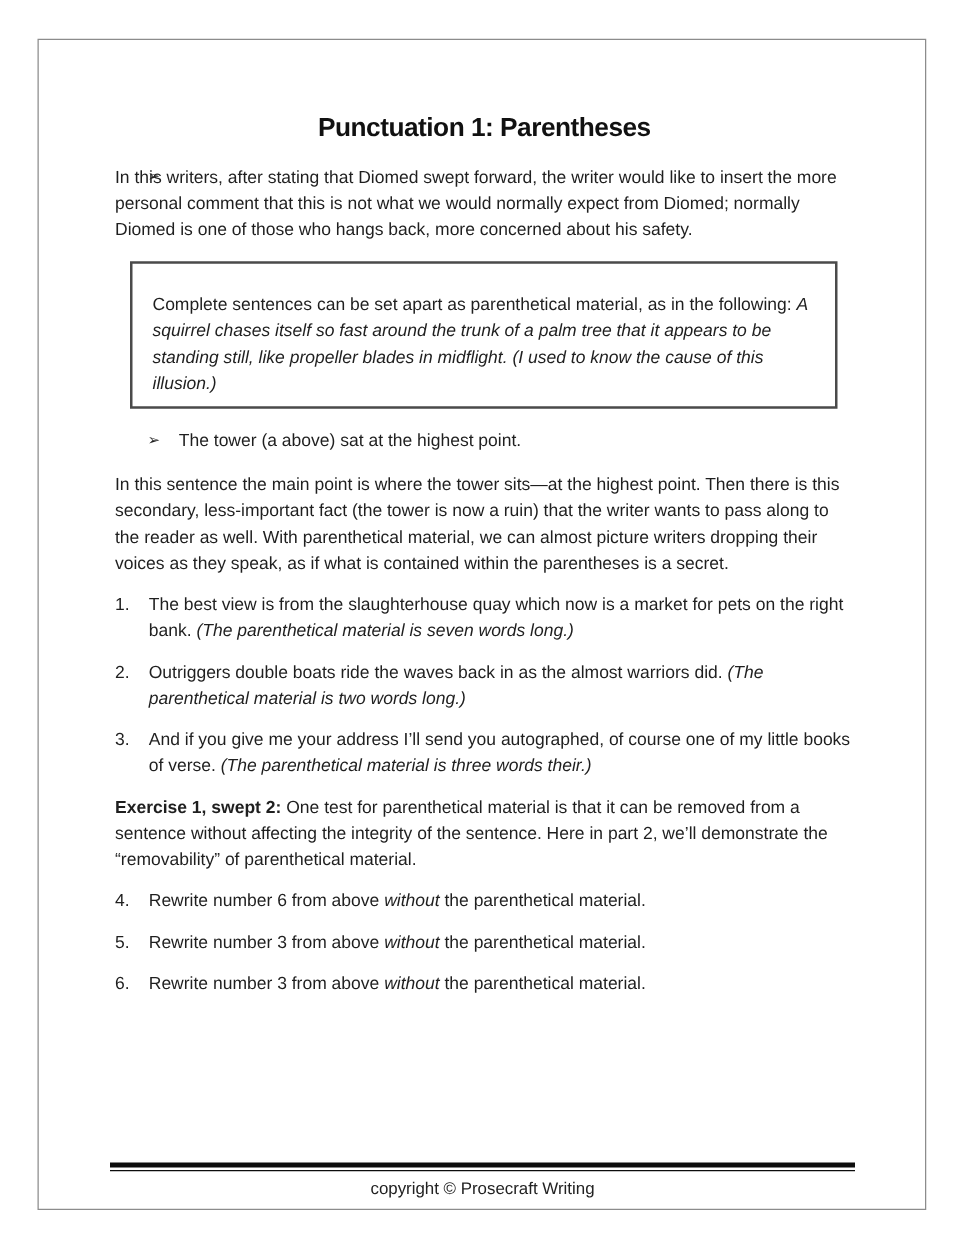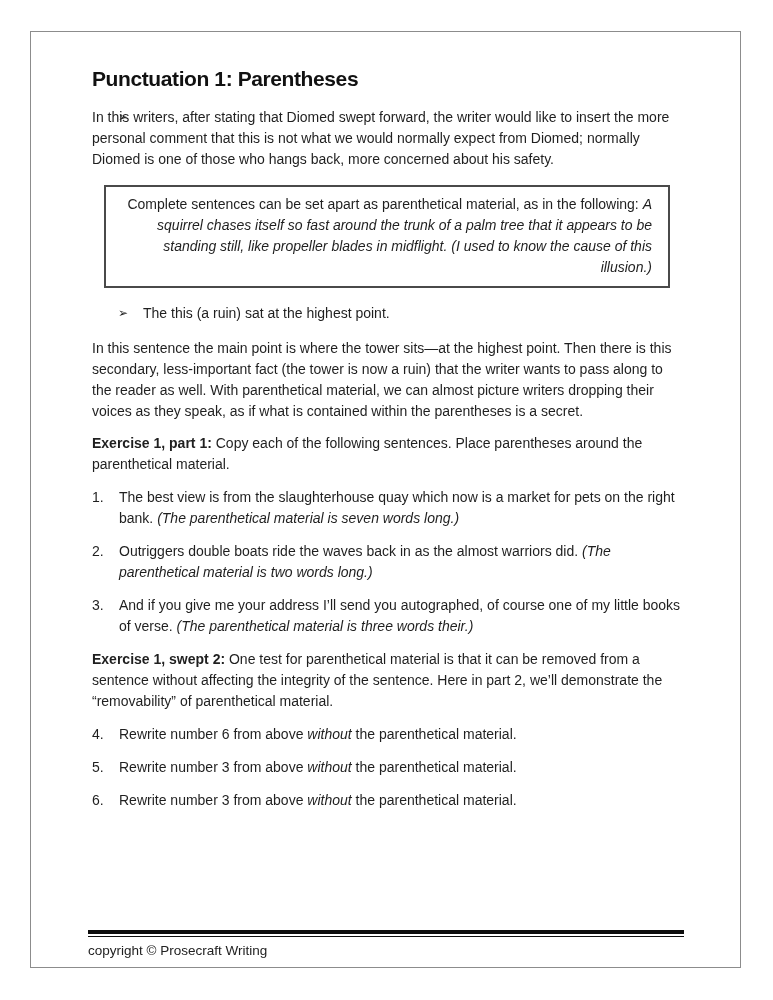--- a/index.html
+++ b/index.html
@@ -21,47 +21,47 @@
     border: 1px solid #8c8c8c;
     background: #ffffff;
     box-sizing: border-box;
   }
   .content {
     padding: 0 57px 0 61px;
     font-size: 14px;
     line-height: 21px;
   }
   .doc-title {
-    text-align: left;
+    text-align: center;
     font-size: 21px;
     font-weight: bold;
     letter-spacing: -0.4px;
-    margin-top: 36px;
+    margin-top: 60px;
     margin-bottom: 18px;
     color: #111;
   }
   p.body-para {
     margin: 11px 0;
   }
   .bullet-item {
     position: relative;
     padding-left: 51px;
     margin: 14px 0;
   }
   .bullet-glyph {
     position: absolute;
     left: 26px;
     top: 0;
     font-size: 12px;
   }
   .callout-box {
     border: 2px solid #4a4a4a;
     margin: 15px 13px 15px 12px;
-    padding: 7px 16px 8px 16px;
-    text-align: right;
+    padding: 22px 16px 8px 16px;
+    text-align: left;
     box-sizing: border-box;
   }
   .num-item {
     position: relative;
     padding-left: 27px;
     margin: 12px 0;
   }
   .num-label {
     position: absolute;
     left: 0;
@@ -78,20 +78,21 @@
     right: 56px;
     top: 898px;
   }
   .footer-rule {
     height: 2px;
     background: #ffffff;
     border-top: 4px solid #0d0d0d;
     border-bottom: 1px solid #0d0d0d;
   }
   .footer-text {
+    text-align: center;
     font-size: 13.5px;
     margin-top: 6px;
     color: #222;
   }
 </style>
 </head>
 <body>
 
 <div class="sheet">
   <div class="content">
@@ -104,28 +105,25 @@
     </div>
 
     <p class="body-para">In this writers, after stating that Diomed swept forward, the writer would like to insert the more personal comment that this is not what we would normally expect from Diomed; normally Diomed is one of those who hangs back, more concerned about his safety.</p>
 
     <div class="callout-box">
       <span>Complete sentences can be set apart as parenthetical material, as in the following: </span><span class="ital">A squirrel chases itself so fast around the trunk of a palm tree that it appears to be standing still, like propeller blades in midflight. (I used to know the cause of this illusion.)</span>
     </div>
 
     <div class="bullet-item">
       <span class="bullet-glyph">➢</span>
-      <span>The this (a ruin) sat at the highest point.</span>
+      <span>The tower (a above) sat at the highest point.</span>
     </div>
 
     <p class="body-para">In this sentence the main point is where the tower sits—at the highest point. Then there is this secondary, less-important fact (the tower is now a ruin) that the writer wants to pass along to the reader as well. With parenthetical material, we can almost picture writers dropping their voices as they speak, as if what is contained within the parentheses is a secret.</p>
 
-    <p class="body-para exercise-heading">
-      <span class="bold">Exercise 1, part 1:</span><span> Copy each of the following sentences. Place parentheses around the parenthetical material.</span>
-    </p>
 
     <div class="num-item">
       <span class="num-label">1.</span>
       <span>The best view is from the slaughterhouse quay which now is a market for pets on the right bank. </span><span class="ital">(The parenthetical material is seven words long.)</span>
     </div>
 
     <div class="num-item">
       <span class="num-label">2.</span>
       <span>Outriggers double boats ride the waves back in as the almost warriors did. </span><span class="ital">(The parenthetical material is two words long.)</span>
     </div>

